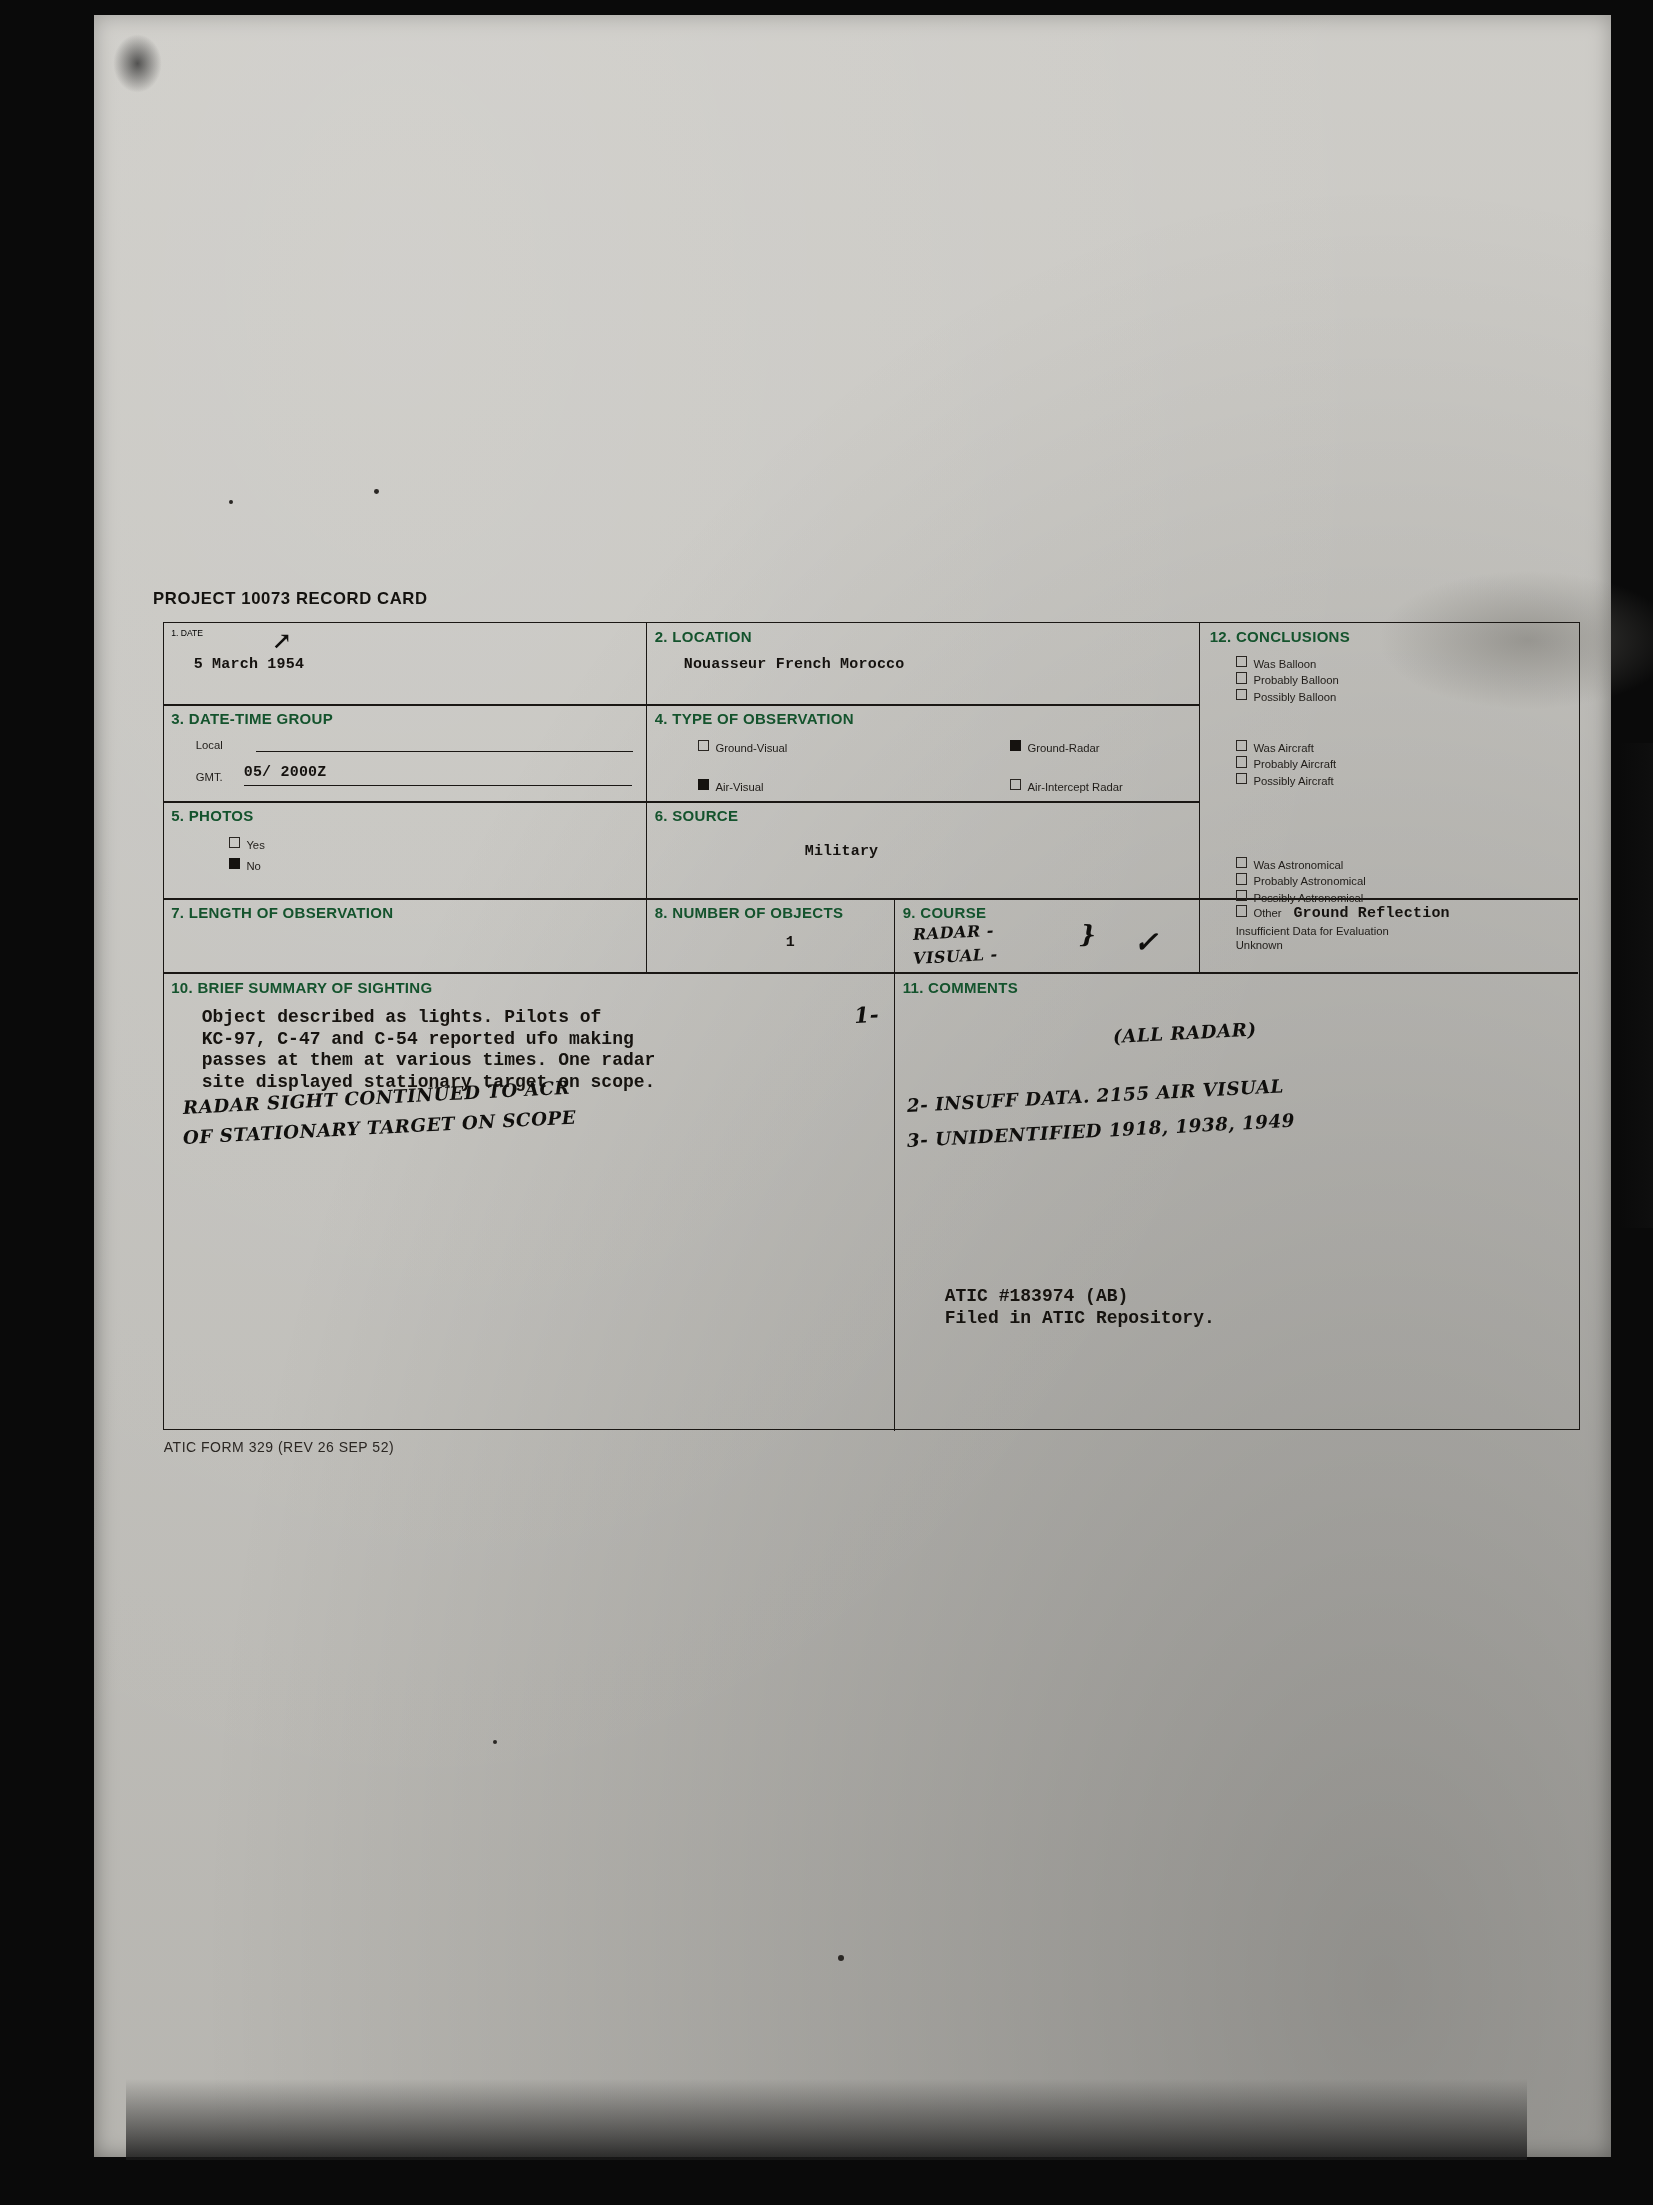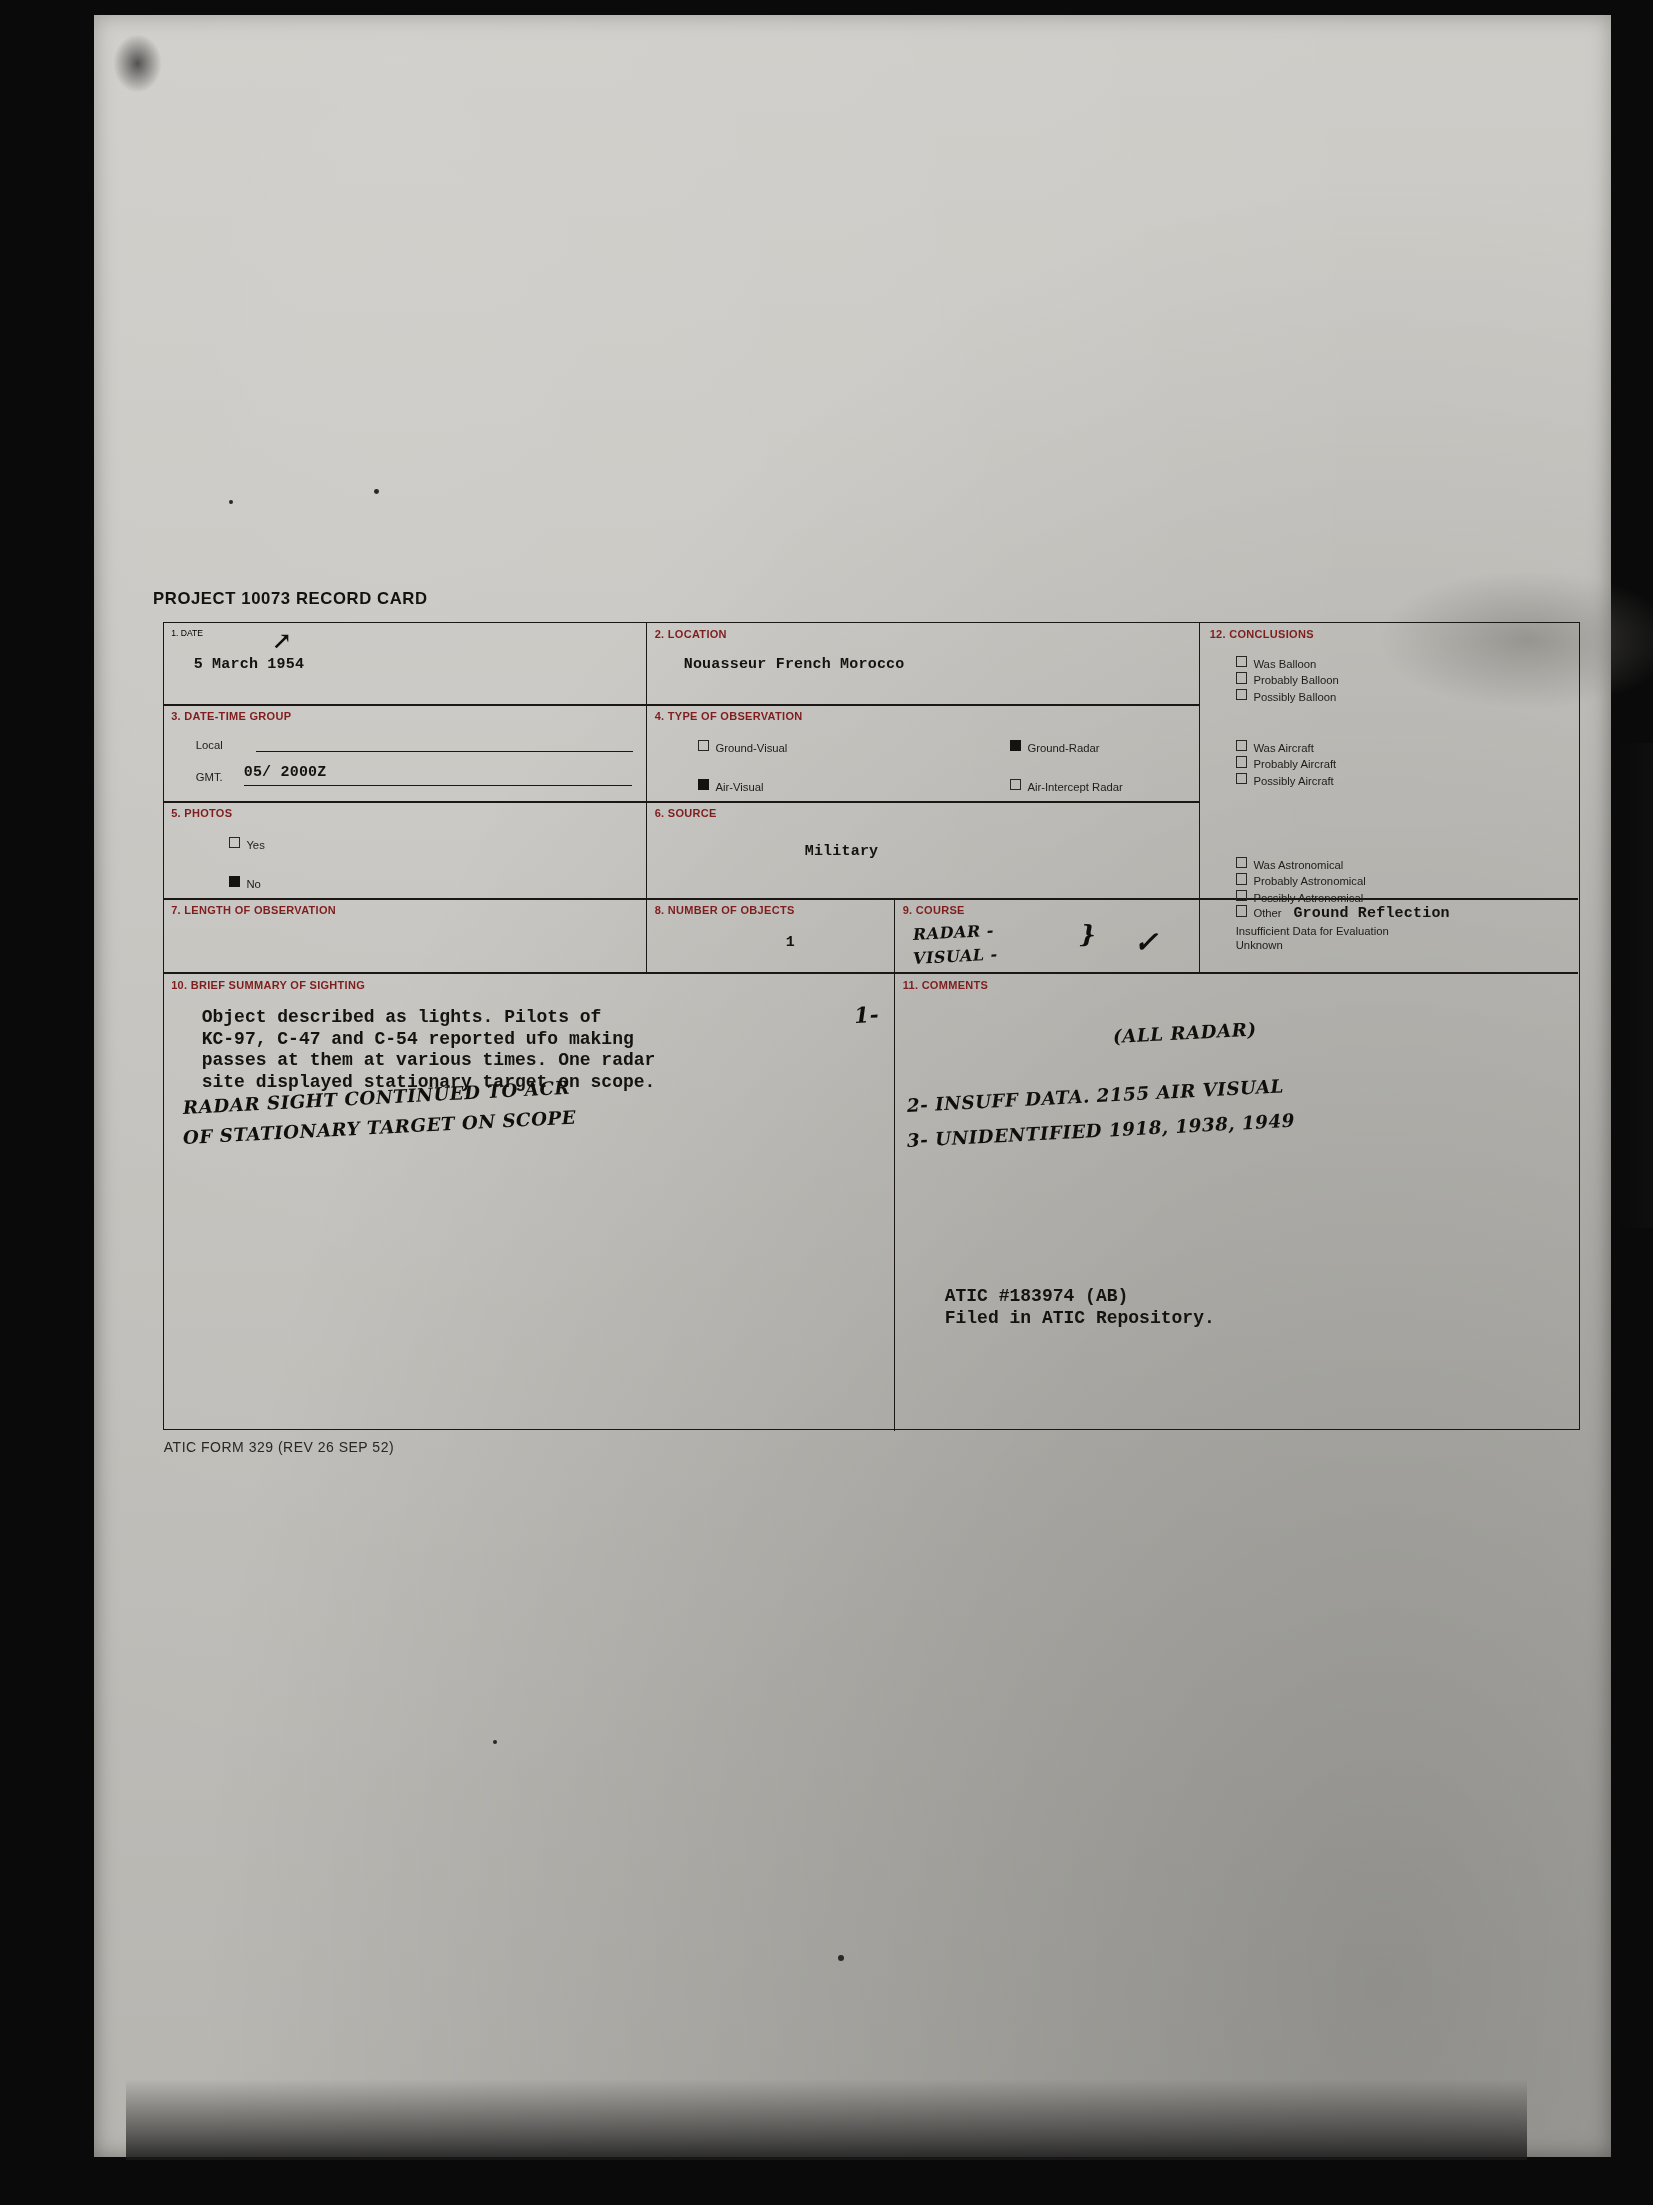--- a/index.html
+++ b/index.html
@@ -69,24 +69,24 @@
     height: 808px;
     border: 1.6px solid #1a1714;
     box-sizing: border-box;
   }
   
   .cell { position: absolute; box-sizing: border-box; }
   .vline { position: absolute; width: 1.6px; background: #1a1714; }
   .hline { position: absolute; height: 1.6px; background: #1a1714; }
 
   .lbl {
-    font-size: 11px;
+    font-size: 15px;
     font-weight: bold;
     letter-spacing: 0.3px;
-    color: #7f1d1d;
+    color: #14532d;
     font-family: "Liberation Sans", sans-serif;
   }
   .lbl-sm {
     font-size: 11.3px;
     color: #201d19;
     font-family: "Liberation Sans", sans-serif;
   }
   .typed {
     font-family: "Liberation Mono", monospace;
     font-weight: bold;
@@ -210,21 +210,21 @@
         <span class="box marked"></span><span>Air-Visual</span>
       </div>
       <div class="cell lbl-sm opt" style="left:846px; top:156px;">
         <span class="box"></span><span>Air-Intercept Radar</span>
       </div>
 
       <div class="cell lbl" style="left:7.5px; top:184px;">5. PHOTOS</div>
       <div class="cell lbl-sm opt" style="left:65px; top:214px;">
         <span class="box"></span><span>Yes</span>
       </div>
-      <div class="cell lbl-sm opt" style="left:65px; top:253px;text-align:center;">
+      <div class="cell lbl-sm opt" style="left:65px; top:235px;text-align:center;">
         <span class="box marked"></span><span>No</span>
       </div>
 
       <div class="cell lbl" style="left:491px; top:184px;">6. SOURCE</div>
       <div class="cell" style="left:641px; top:220px;">
         <span class="typed">Military</span>
       </div>
 
       <div class="cell lbl" style="left:7.5px; top:281px;">7. LENGTH OF OBSERVATION</div>
       <div class="cell typed" style="left:65px; top:308px;"></div>

